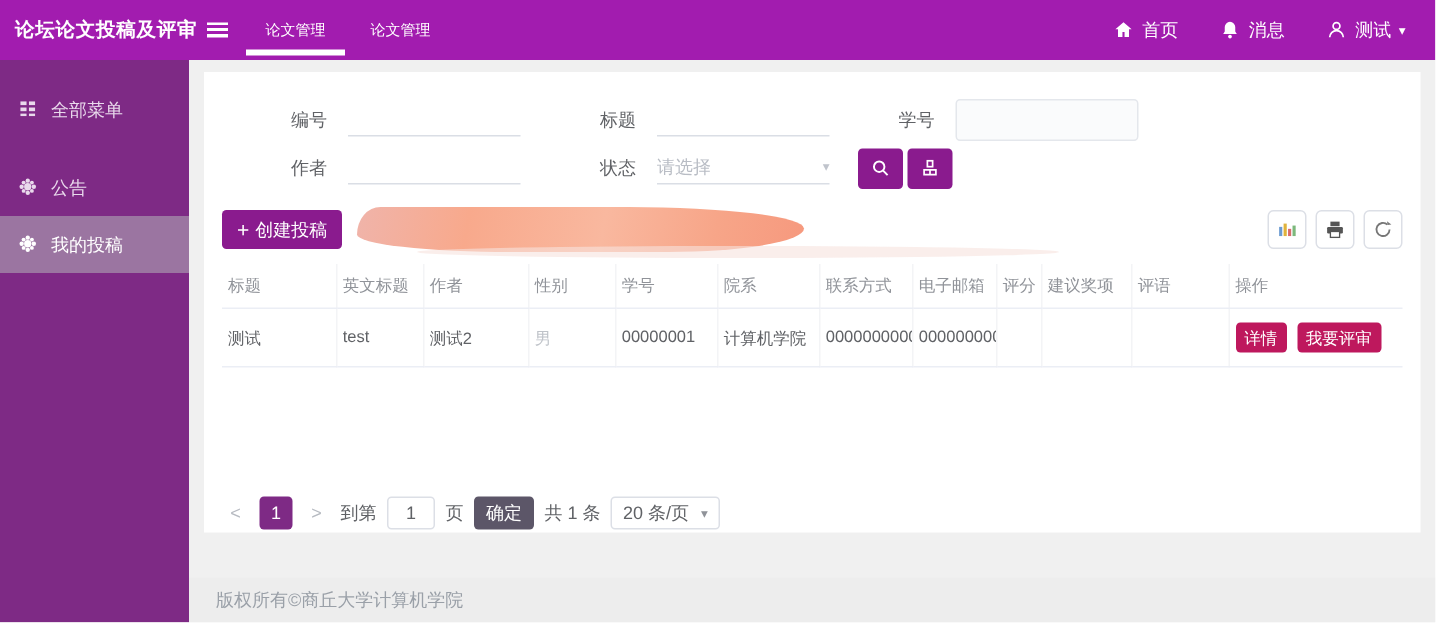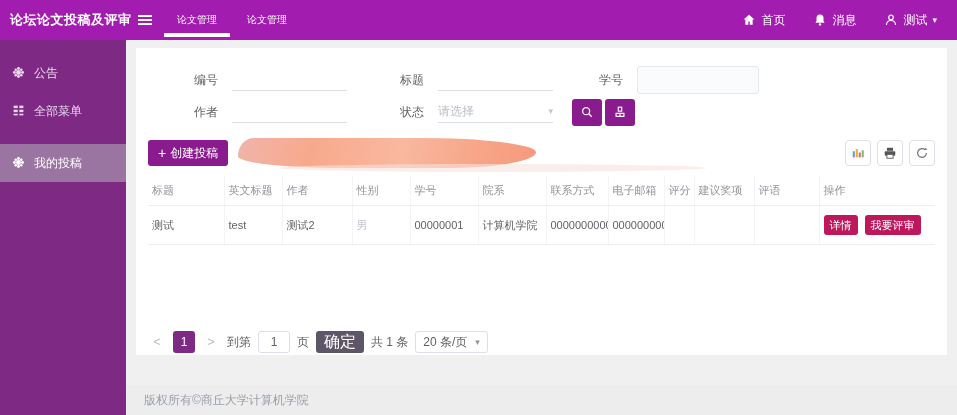--- a/index.html
+++ b/index.html
@@ -60,21 +60,21 @@
   td { color:#606266; padding:9px 4px; border-bottom:1px solid #ebeef5; border-right:1px solid #f3f4f6; white-space:nowrap; overflow:hidden; }
   th:last-child, td:last-child { border-right:none; }
   td.dim { color:#bfc3c9; }
   .mini-btn { background:#be185d; color:#fff; border:none; border-radius:3px; height:20px; padding:0 6px; font-size:11px; margin-right:4px; cursor:pointer; }
 
   
   .pager { display:flex; align-items:center; gap:7px; margin-top:86px; font-size:12px; color:#606266; }
   .pg-arrow { color:#b6bac1; width:18px; text-align:center; cursor:pointer; }
   .pg-num { width:22px; height:22px; background:#7e2a85; color:#fff; border-radius:3px; display:flex; align-items:center; justify-content:center; cursor:pointer; }
   .pg-input { width:32px; height:22px; border:1px solid #dcdfe6; border-radius:3px; text-align:center; font-size:12px; color:#606266; outline:none; }
-  .pg-confirm { background:#5c5668; color:#fff; border:none; border-radius:3px; height:22px; padding:0 8px; font-size:16px; cursor:pointer; }
+  .pg-confirm { background:#5c5668; color:#fff; border:none; border-radius:3px; height:22px; padding:0 8px; font-size:12px; cursor:pointer; }
   .pg-size { border:1px solid #dcdfe6; border-radius:3px; height:22px; display:flex; align-items:center; gap:8px; padding:0 7px; cursor:pointer; }
   .pg-size .caret { color:#909399; }
 </style>
 </head>
 <body>
 
 <div class="app">
 
   <header class="topbar">
     <div class="brand">论坛论文投稿及评审</div>
@@ -112,52 +112,52 @@
         </span>
         <span>测试</span>
         <span class="caret">▾</span>
       </div>
     </div>
   </header>
 
   <div class="body-row">
 
     <aside class="sidebar">
+      <div class="side-item first">
+        <span class="side-icon">
+          <svg viewBox="0 0 16 16" width="13" height="13">
+              <g fill="#e9d9ec">
+                <rect x="2" y="2" width="5" height="3"></rect>
+                <rect x="9" y="2" width="5" height="3"></rect>
+                <rect x="2" y="7" width="5" height="3"></rect>
+                <rect x="9" y="7" width="5" height="3"></rect>
+                <rect x="2" y="12" width="5" height="2"></rect>
+                <rect x="9" y="12" width="5" height="2"></rect>
+              </g>
+            </svg>
+        </span>
+        <span>全部菜单</span>
+      </div>
       <div class="side-item">
         <span class="side-icon">
           <svg viewBox="0 0 16 16" width="13" height="13">
               <g fill="#e9d9ec">
                 <circle cx="8" cy="8" r="3"></circle>
                 <circle cx="8" cy="3" r="1.8"></circle>
                 <circle cx="13" cy="8" r="1.8"></circle>
                 <circle cx="8" cy="13" r="1.8"></circle>
                 <circle cx="3" cy="8" r="1.8"></circle>
                 <circle cx="4.6" cy="4.6" r="1.6"></circle>
                 <circle cx="11.4" cy="4.6" r="1.6"></circle>
                 <circle cx="11.4" cy="11.4" r="1.6"></circle>
                 <circle cx="4.6" cy="11.4" r="1.6"></circle>
               </g>
             </svg>
         </span>
         <span>公告</span>
-      </div>
-      <div class="side-item first">
-        <span class="side-icon">
-          <svg viewBox="0 0 16 16" width="13" height="13">
-              <g fill="#e9d9ec">
-                <rect x="2" y="2" width="5" height="3"></rect>
-                <rect x="9" y="2" width="5" height="3"></rect>
-                <rect x="2" y="7" width="5" height="3"></rect>
-                <rect x="9" y="7" width="5" height="3"></rect>
-                <rect x="2" y="12" width="5" height="2"></rect>
-                <rect x="9" y="12" width="5" height="2"></rect>
-              </g>
-            </svg>
-        </span>
-        <span>全部菜单</span>
       </div>
       <div class="side-item active">
         <span class="side-icon">
           <svg viewBox="0 0 16 16" width="13" height="13">
               <g fill="#fff">
                 <circle cx="8" cy="8" r="3"></circle>
                 <circle cx="8" cy="3" r="1.8"></circle>
                 <circle cx="13" cy="8" r="1.8"></circle>
                 <circle cx="8" cy="13" r="1.8"></circle>
                 <circle cx="3" cy="8" r="1.8"></circle>

